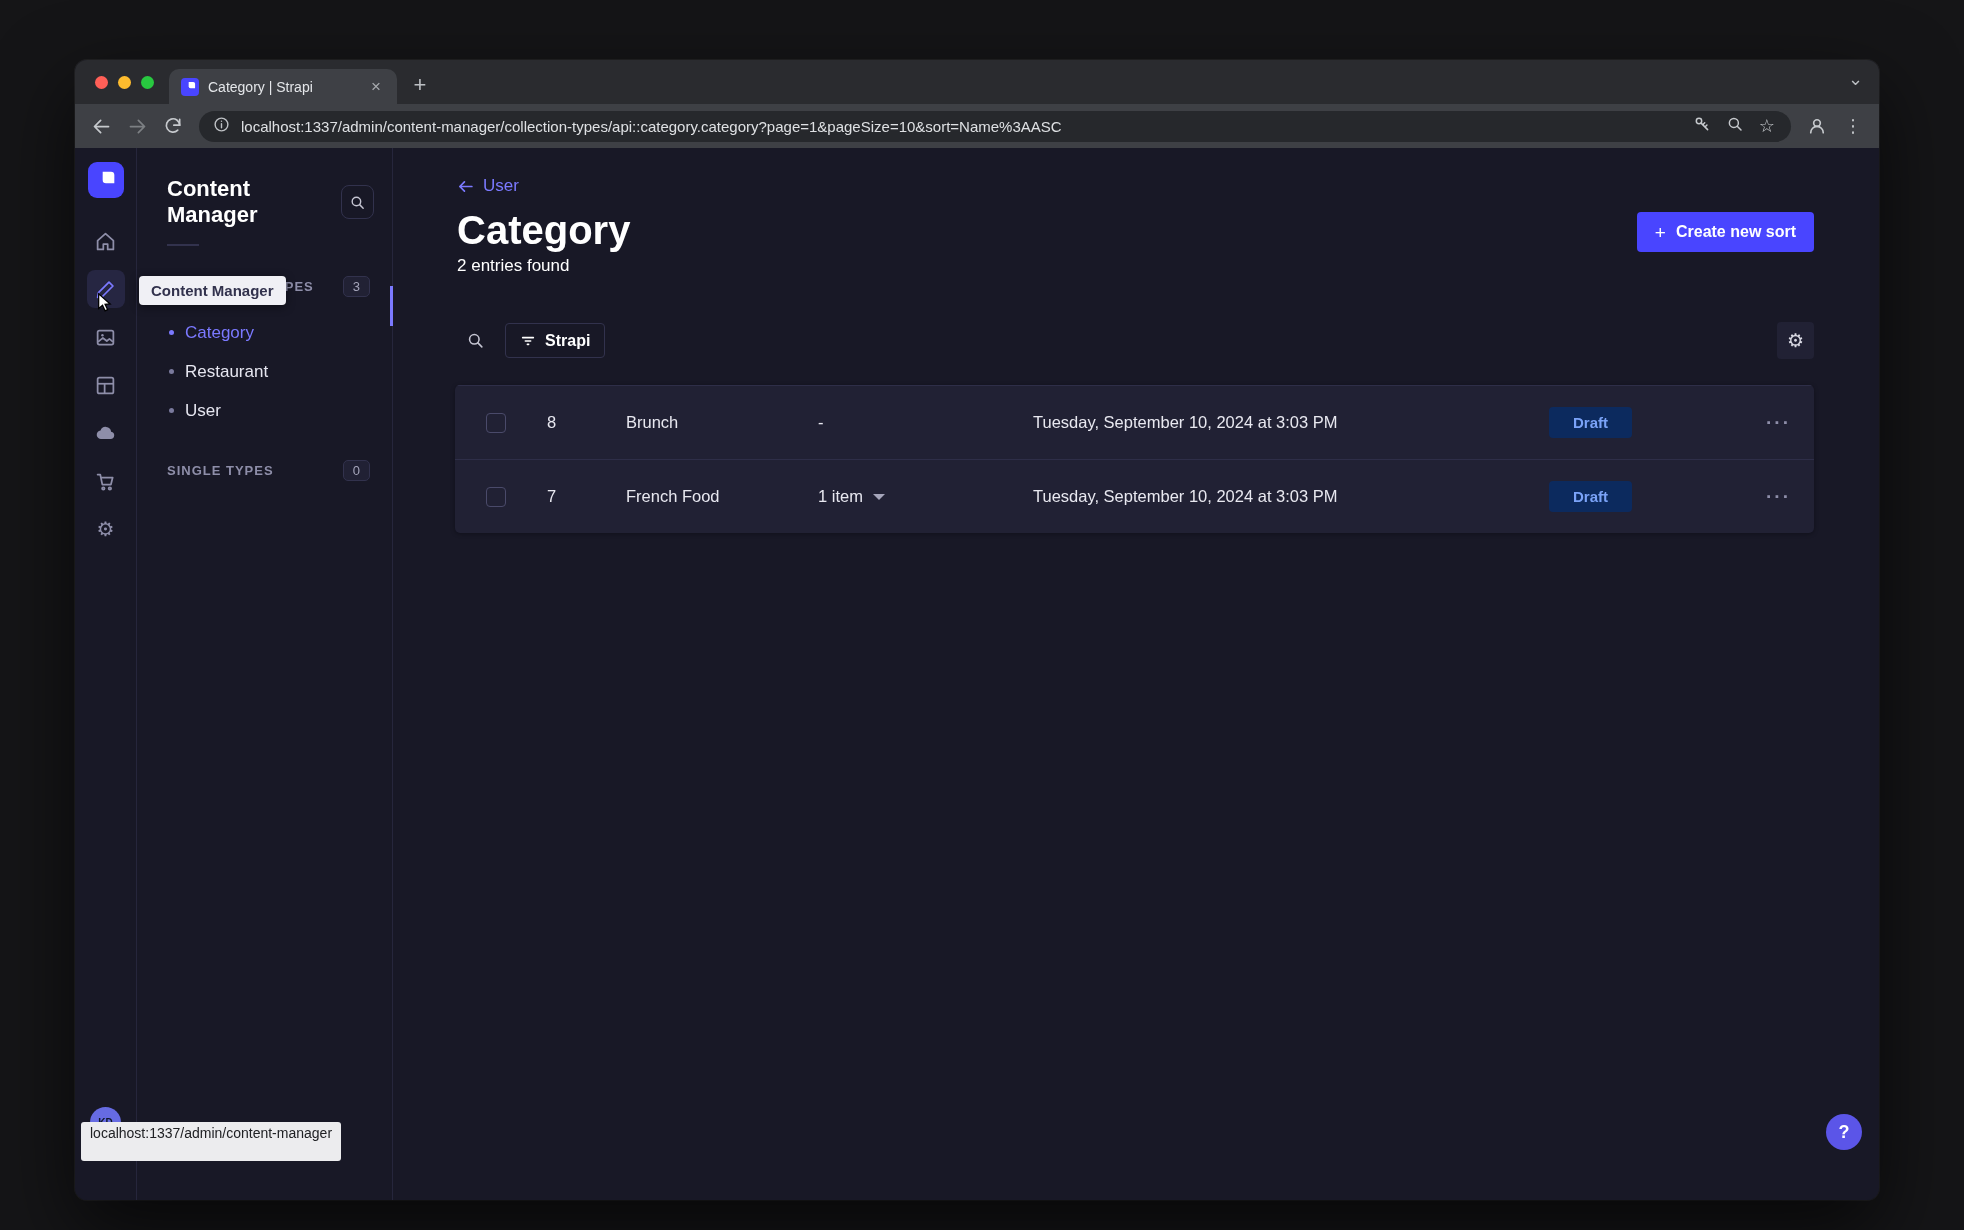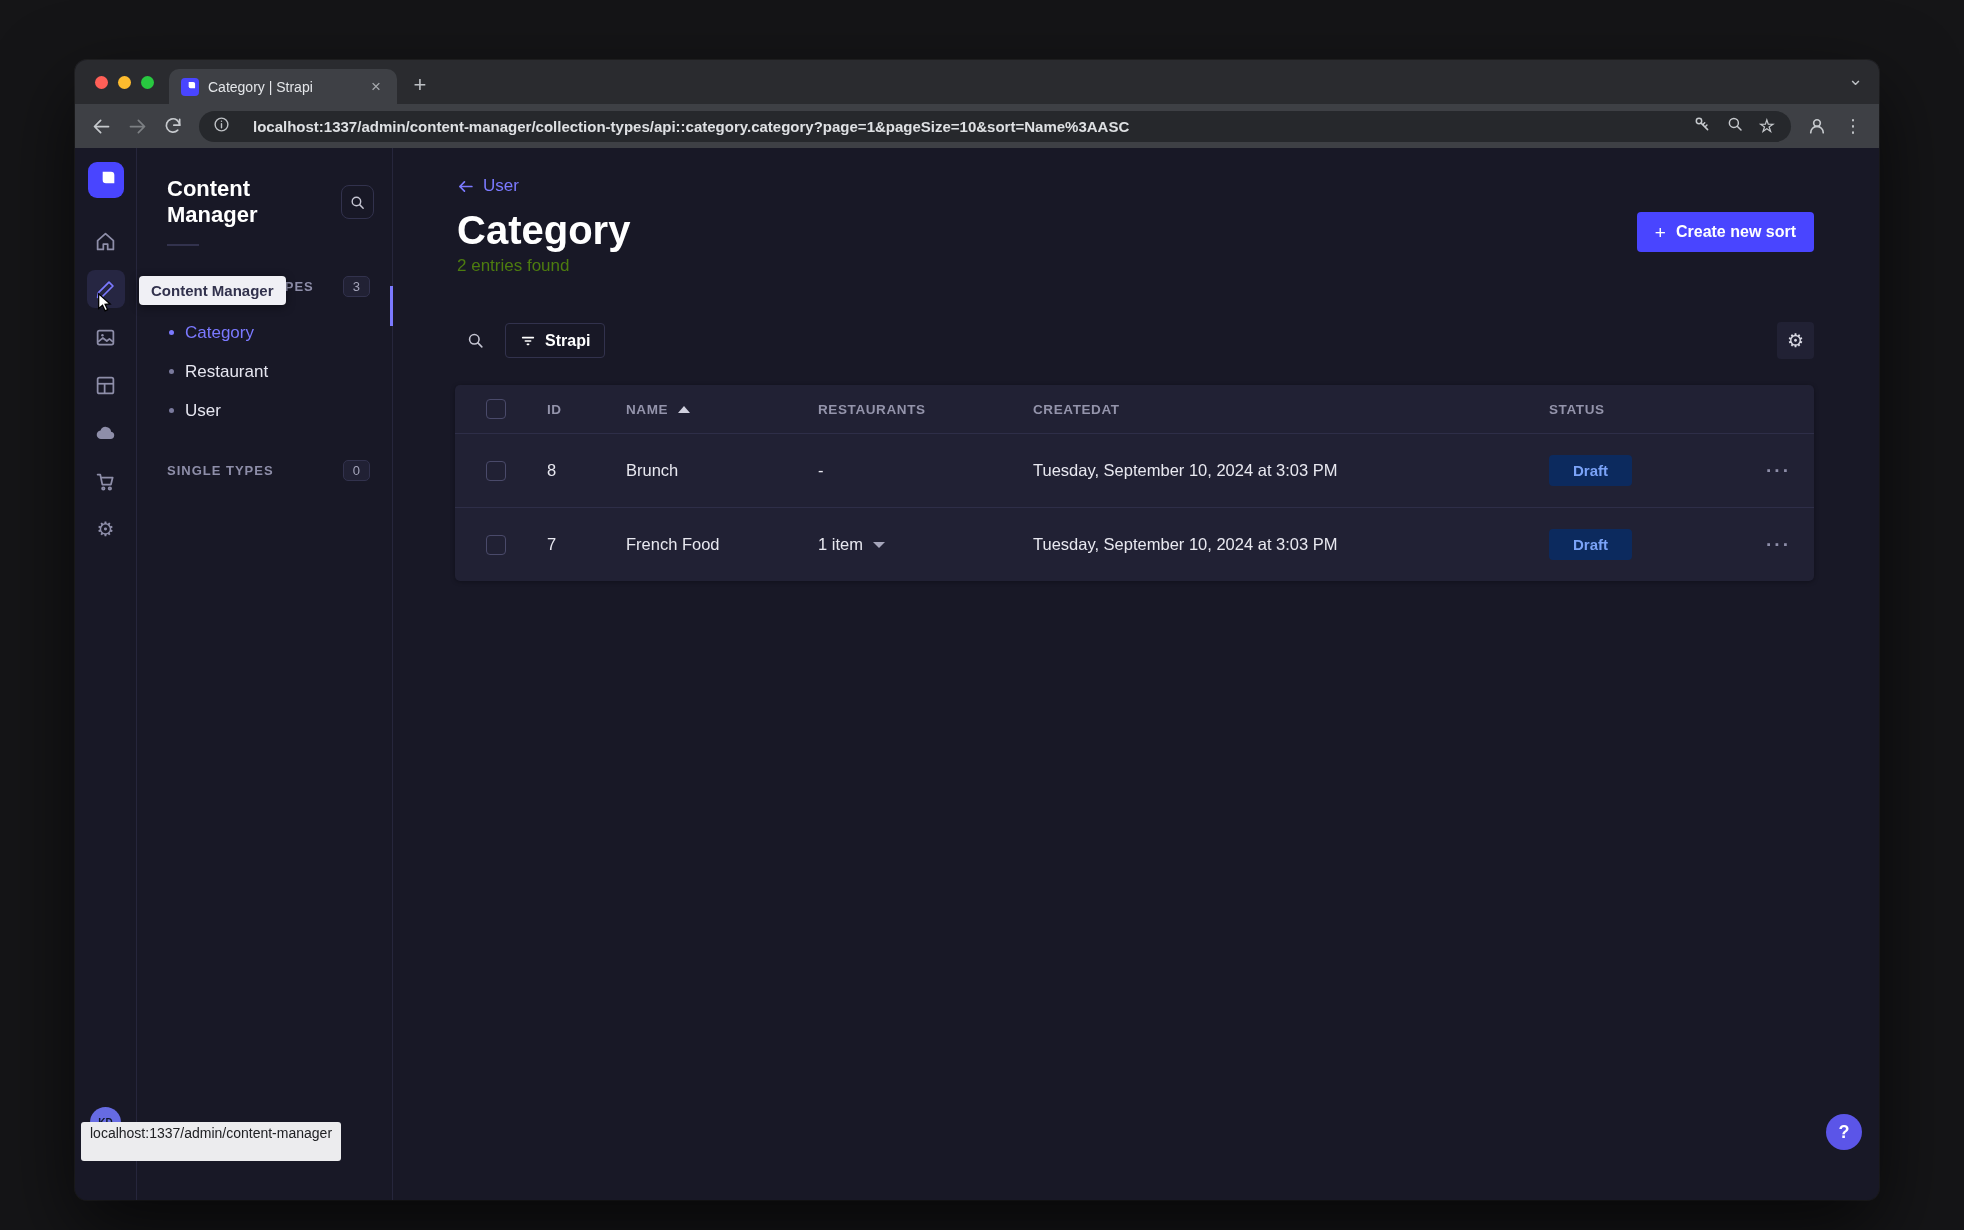--- a/index.html
+++ b/index.html
@@ -21,21 +21,21 @@
     align-items:center; justify-content:center; margin-right:9px; flex:none; }
   .tab-title { flex:1; font-size:14px; color:#e4e6e9; white-space:nowrap; overflow:hidden; }
   .tab-close { color:#a7aaae; font-size:17px; line-height:1; padding:2px 4px; cursor:default; }
   .newtab { position:absolute; left:330px; bottom:4px; width:30px; height:30px; color:#bcbfc3;
     font-size:22px; display:flex; align-items:center; justify-content:center; }
   .tabsearch { position:absolute; right:16px; top:8px; color:#bcbfc3; font-size:18px; }
 
   .browser-toolbar { height:44px; background:#3e4045; display:flex; align-items:center; padding:0 8px; }
   .navbtn { width:36px; height:36px; display:flex; align-items:center; justify-content:center; flex:none; }
   .omnibox { flex:1; height:31px; background:#26282c; border-radius:16px; margin:16px 8px;
-    display:flex; align-items:center; padding:0 14px; gap:23px; min-width:0;font-weight:bold; }
+    display:flex; align-items:center; padding:0 14px; gap:11px; min-width:0; }
   .omni-url { color:#dee0e3; font-size:15px; white-space:nowrap; overflow:hidden; flex:1; }
   .omni-right { display:flex; align-items:center; gap:15px; padding-right:2px; }
   .glyph { color:#c6c9cd; }
 
   
   .app { position:relative; height:1052px; display:flex; background:#181826; }
 
   .rail { width:62px; border-right:1px solid #26263c; display:flex; flex-direction:column;
     align-items:center; padding-top:14px; flex:none; }
   .logo { width:36px; height:36px; border-radius:9px; background:#4945ff; display:flex;
@@ -69,21 +69,21 @@
   .nav-tooltip { position:absolute; left:64px; top:128px; background:#f0f0f5; color:#32324d;
     font-size:15px; font-weight:bold; padding:6px 12px; border-radius:4px;
     box-shadow:0 2px 10px rgba(0,0,0,.45); z-index:30; white-space:nowrap; }
   .cursor { position:absolute; left:20px; top:144px; z-index:40; }
 
   .main { flex:1; position:relative; }
   .back-link { position:absolute; left:64px; top:28px; display:flex; align-items:center; gap:9px;
     color:#7b79ff; font-size:17px; }
   .page-title { position:absolute; left:64px; top:60px; font-size:40px; line-height:44px;
     font-weight:bold; color:#fff; }
-  .subtitle { position:absolute; left:64px; top:108px; color:#4d7c0f; font-size:17px; }
+  .subtitle { position:absolute; left:64px; top:108px; color:#ffffff; font-size:17px; }
   .create-btn { position:absolute; right:65px; top:64px; height:40px; background:#4945ff;
     border-radius:4px; color:#fff; font-size:16px; font-weight:600; display:flex;
     align-items:center; gap:10px; padding:0 18px; }
   .create-plus { font-size:19px; font-weight:400; line-height:1; }
 
   .search-btn { position:absolute; left:64px; top:174px; width:36px; height:36px;
     display:flex; align-items:center; justify-content:center; }
   .filters-btn { position:absolute; left:112px; top:175px; height:35px; border:1px solid #32324d;
     border-radius:4px; color:#fff; font-size:16px; font-weight:600; display:flex;
     align-items:center; gap:9px; padding:0 14px; }
@@ -310,42 +310,20 @@
             <line x1="8" y1="12" x2="16" y2="12"></line>
             <line x1="11" y1="17" x2="13" y2="17"></line>
           </svg>
         <span>Strapi</span>
       </div>
       <div class="gear-btn">
         <span>⚙</span>
       </div>
 
       <div class="table">
-        <div class="trow head">
-          <div class="cell-check">
-              <div class="checkbox"></div>
-            </div>
-          <div class="col-label">
-              <span>ID</span>
-            </div>
-          <div class="col-label">
-              <span>NAME</span>
-              <span class="caret-up"></span>
-            </div>
-          <div class="col-label">
-              <span>RESTAURANTS</span>
-            </div>
-          <div class="col-label">
-              <span>CREATEDAT</span>
-            </div>
-          <div class="col-label">
-              <span>STATUS</span>
-            </div>
-          <div></div>
-        </div>
 
         <div class="trow">
           <div class="cell-check">
               <div class="checkbox"></div>
             </div>
           <div class="cell">8</div>
           <div class="cell">Brunch</div>
           <div class="cell">-</div>
           <div class="cell">Tuesday, September 10, 2024 at 3:03 PM</div>
           <div><span class="badge-draft">Draft</span></div>

